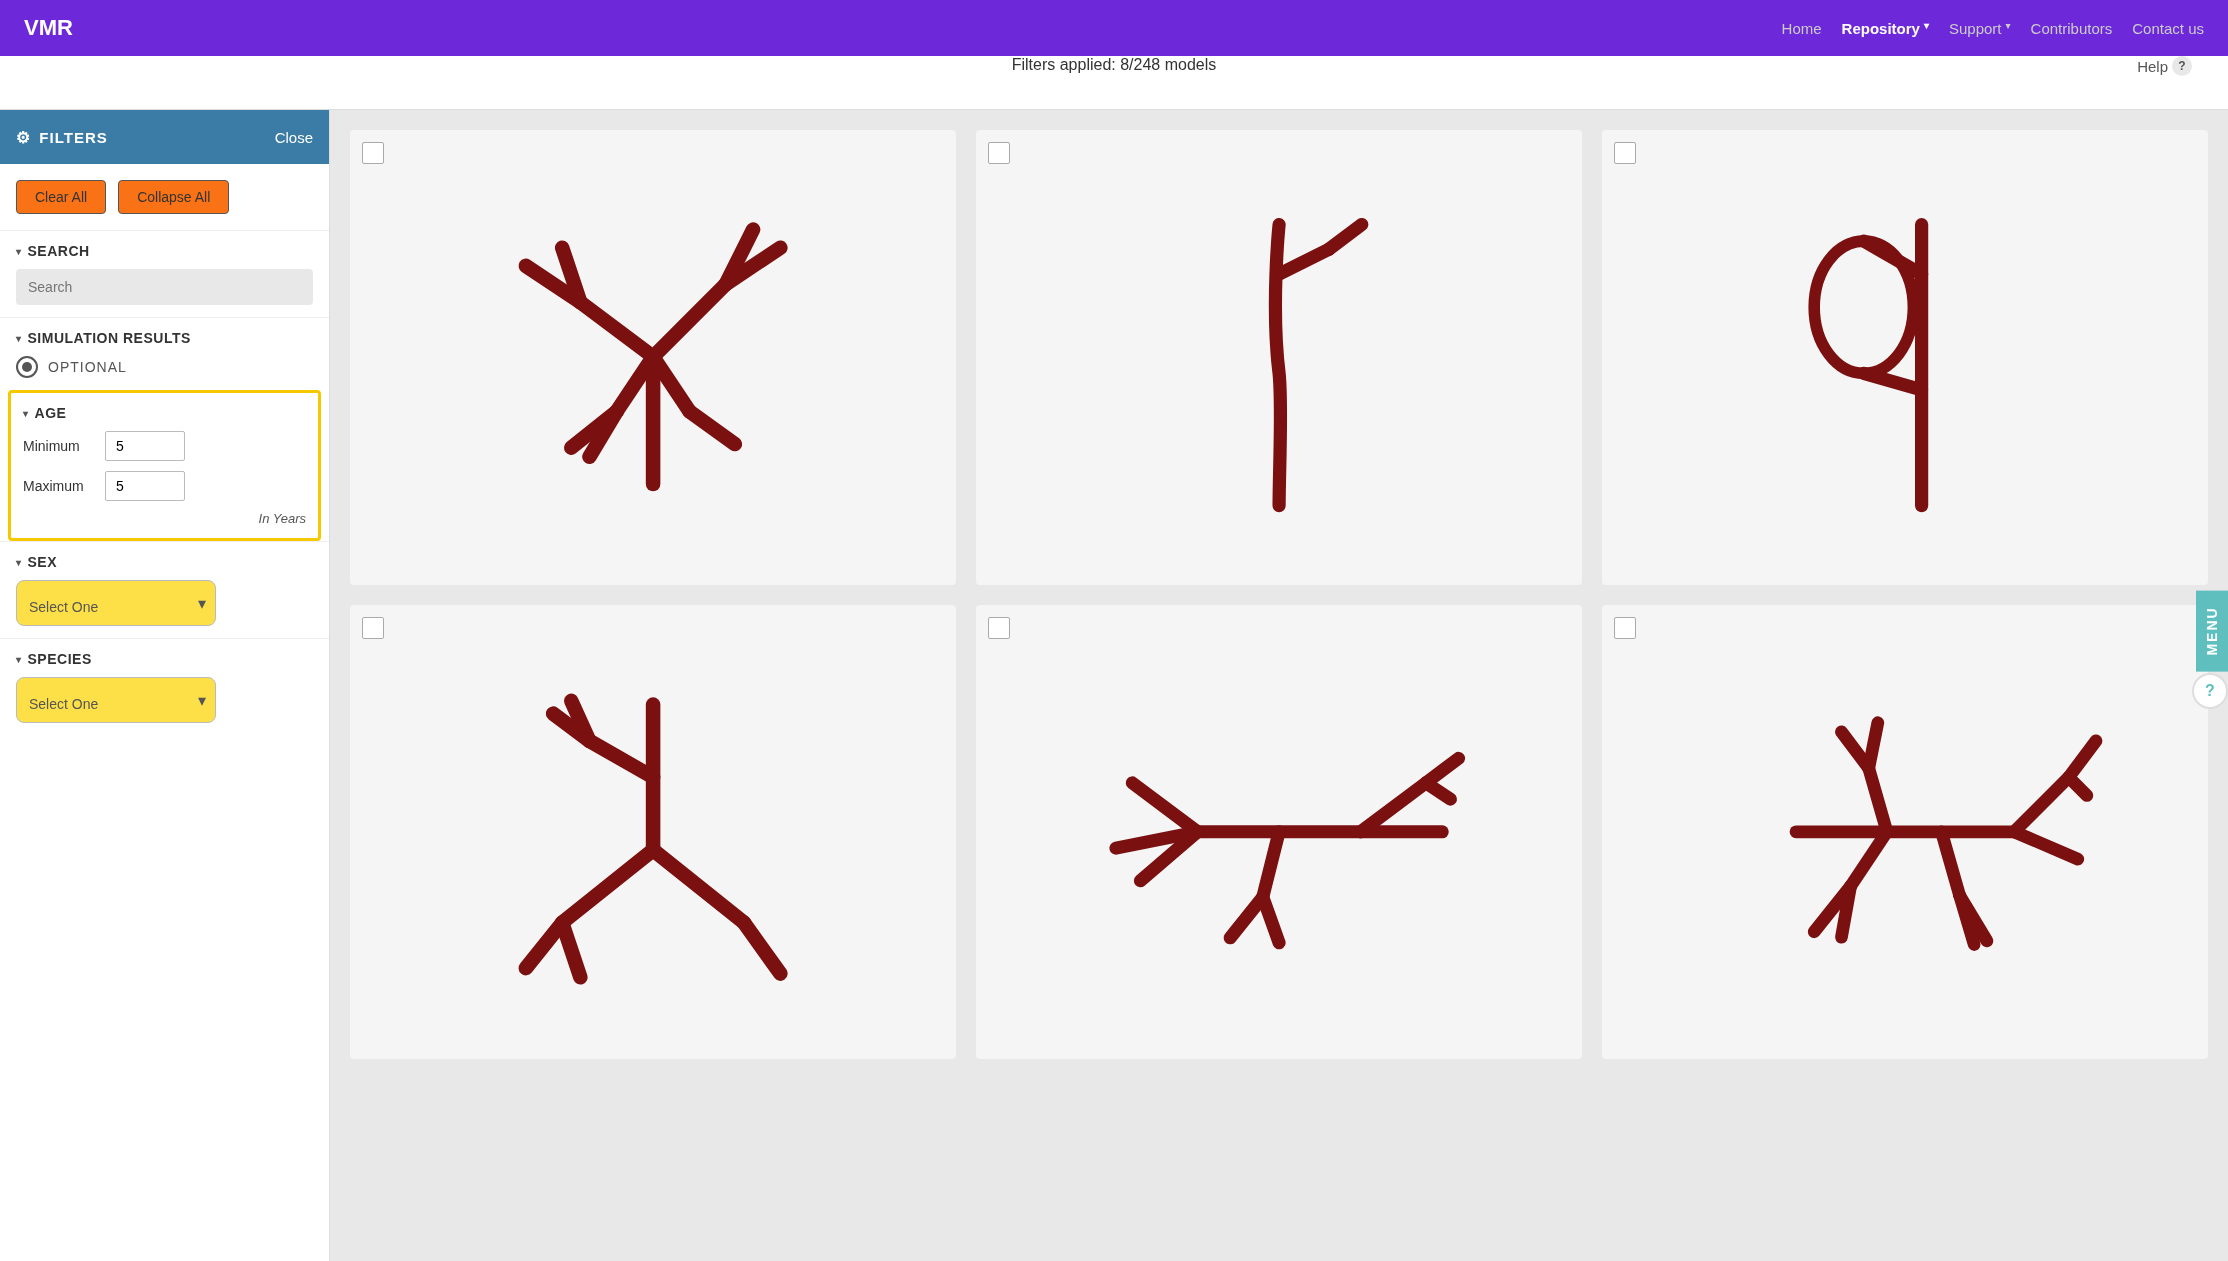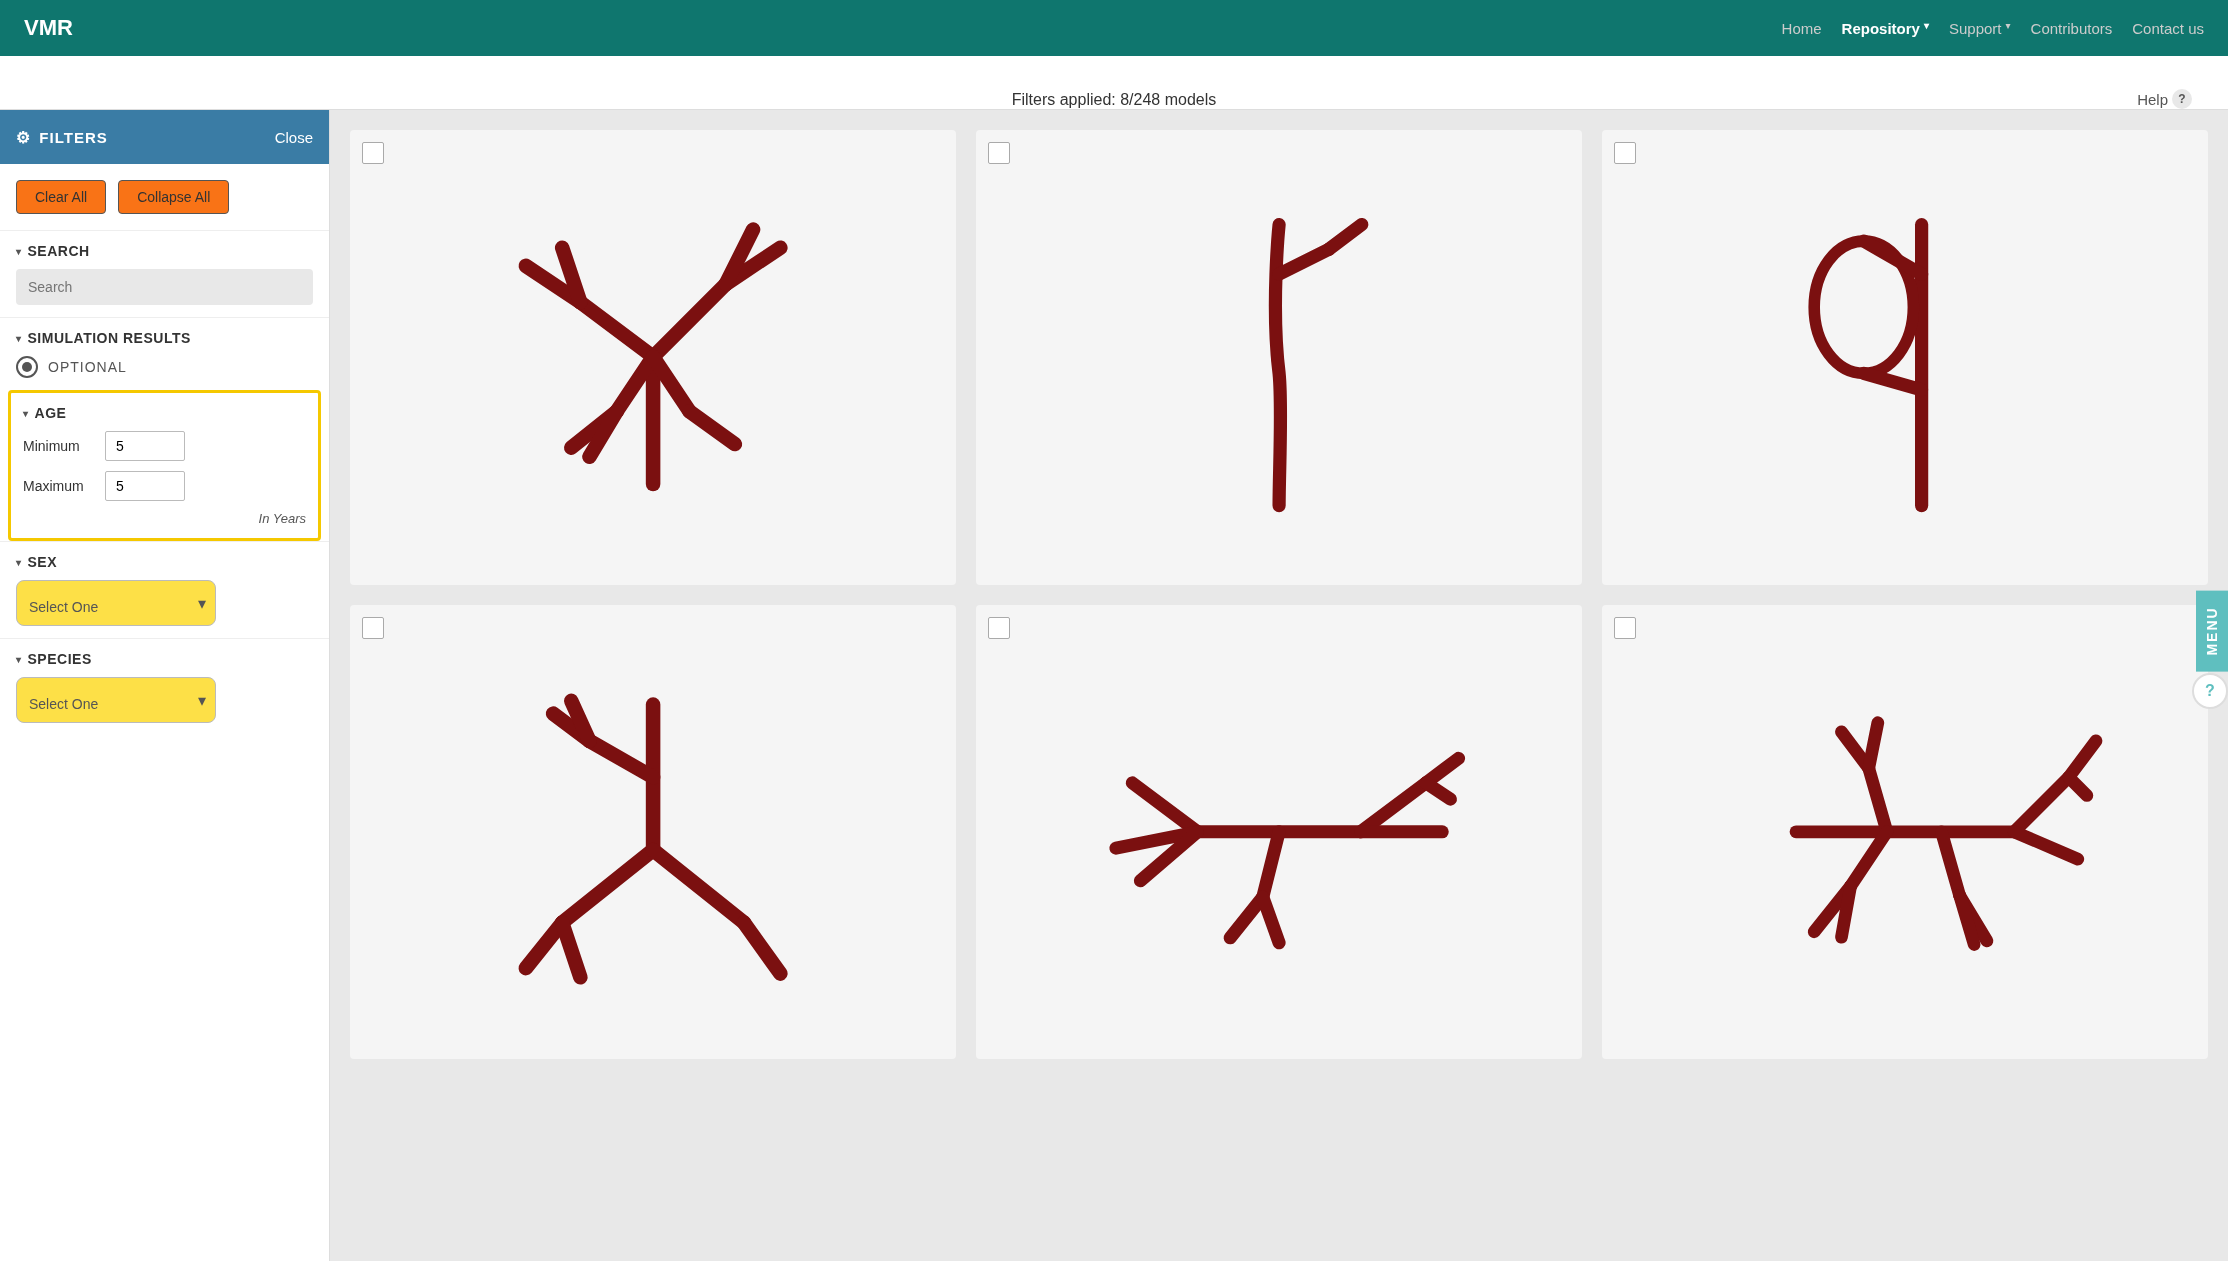--- a/index.html
+++ b/index.html
@@ -1,20 +1,20 @@
 <!DOCTYPE html>
 <html><head>
   <meta charset="utf-8">
   <style>
     * { box-sizing: border-box; margin: 0; padding: 0; }
     body { font-family: Arial, sans-serif; background: #f0f0f0; overflow: hidden; height: 100vh; display: flex; flex-direction: column; }
 
     
     .top-nav {
-      background: #0f766e;
+      background: #6d28d9;
       color: #fff;
       display: flex;
       align-items: center;
       padding: 0 24px;
       height: 56px;
       flex-shrink: 0;
     }
     .nav-logo {
       font-weight: bold;
       font-size: 22px;
@@ -42,21 +42,21 @@
     .nav-link-dropdown.active {
       color: #fff;
       font-weight: bold;
     }
     .chevron-down { font-size: 10px; }
 
     
     .sub-header {
       background: #fff;
       display: flex;
-      align-items: flex-end;
+      align-items: flex-start;
       justify-content: center;
       padding: 0 24px;
       height: 54px;
       border-bottom: 1px solid #ddd;
       flex-shrink: 0;
       position: relative;
     }
     .filters-applied {
       font-size: 16px;
       color: #333;

